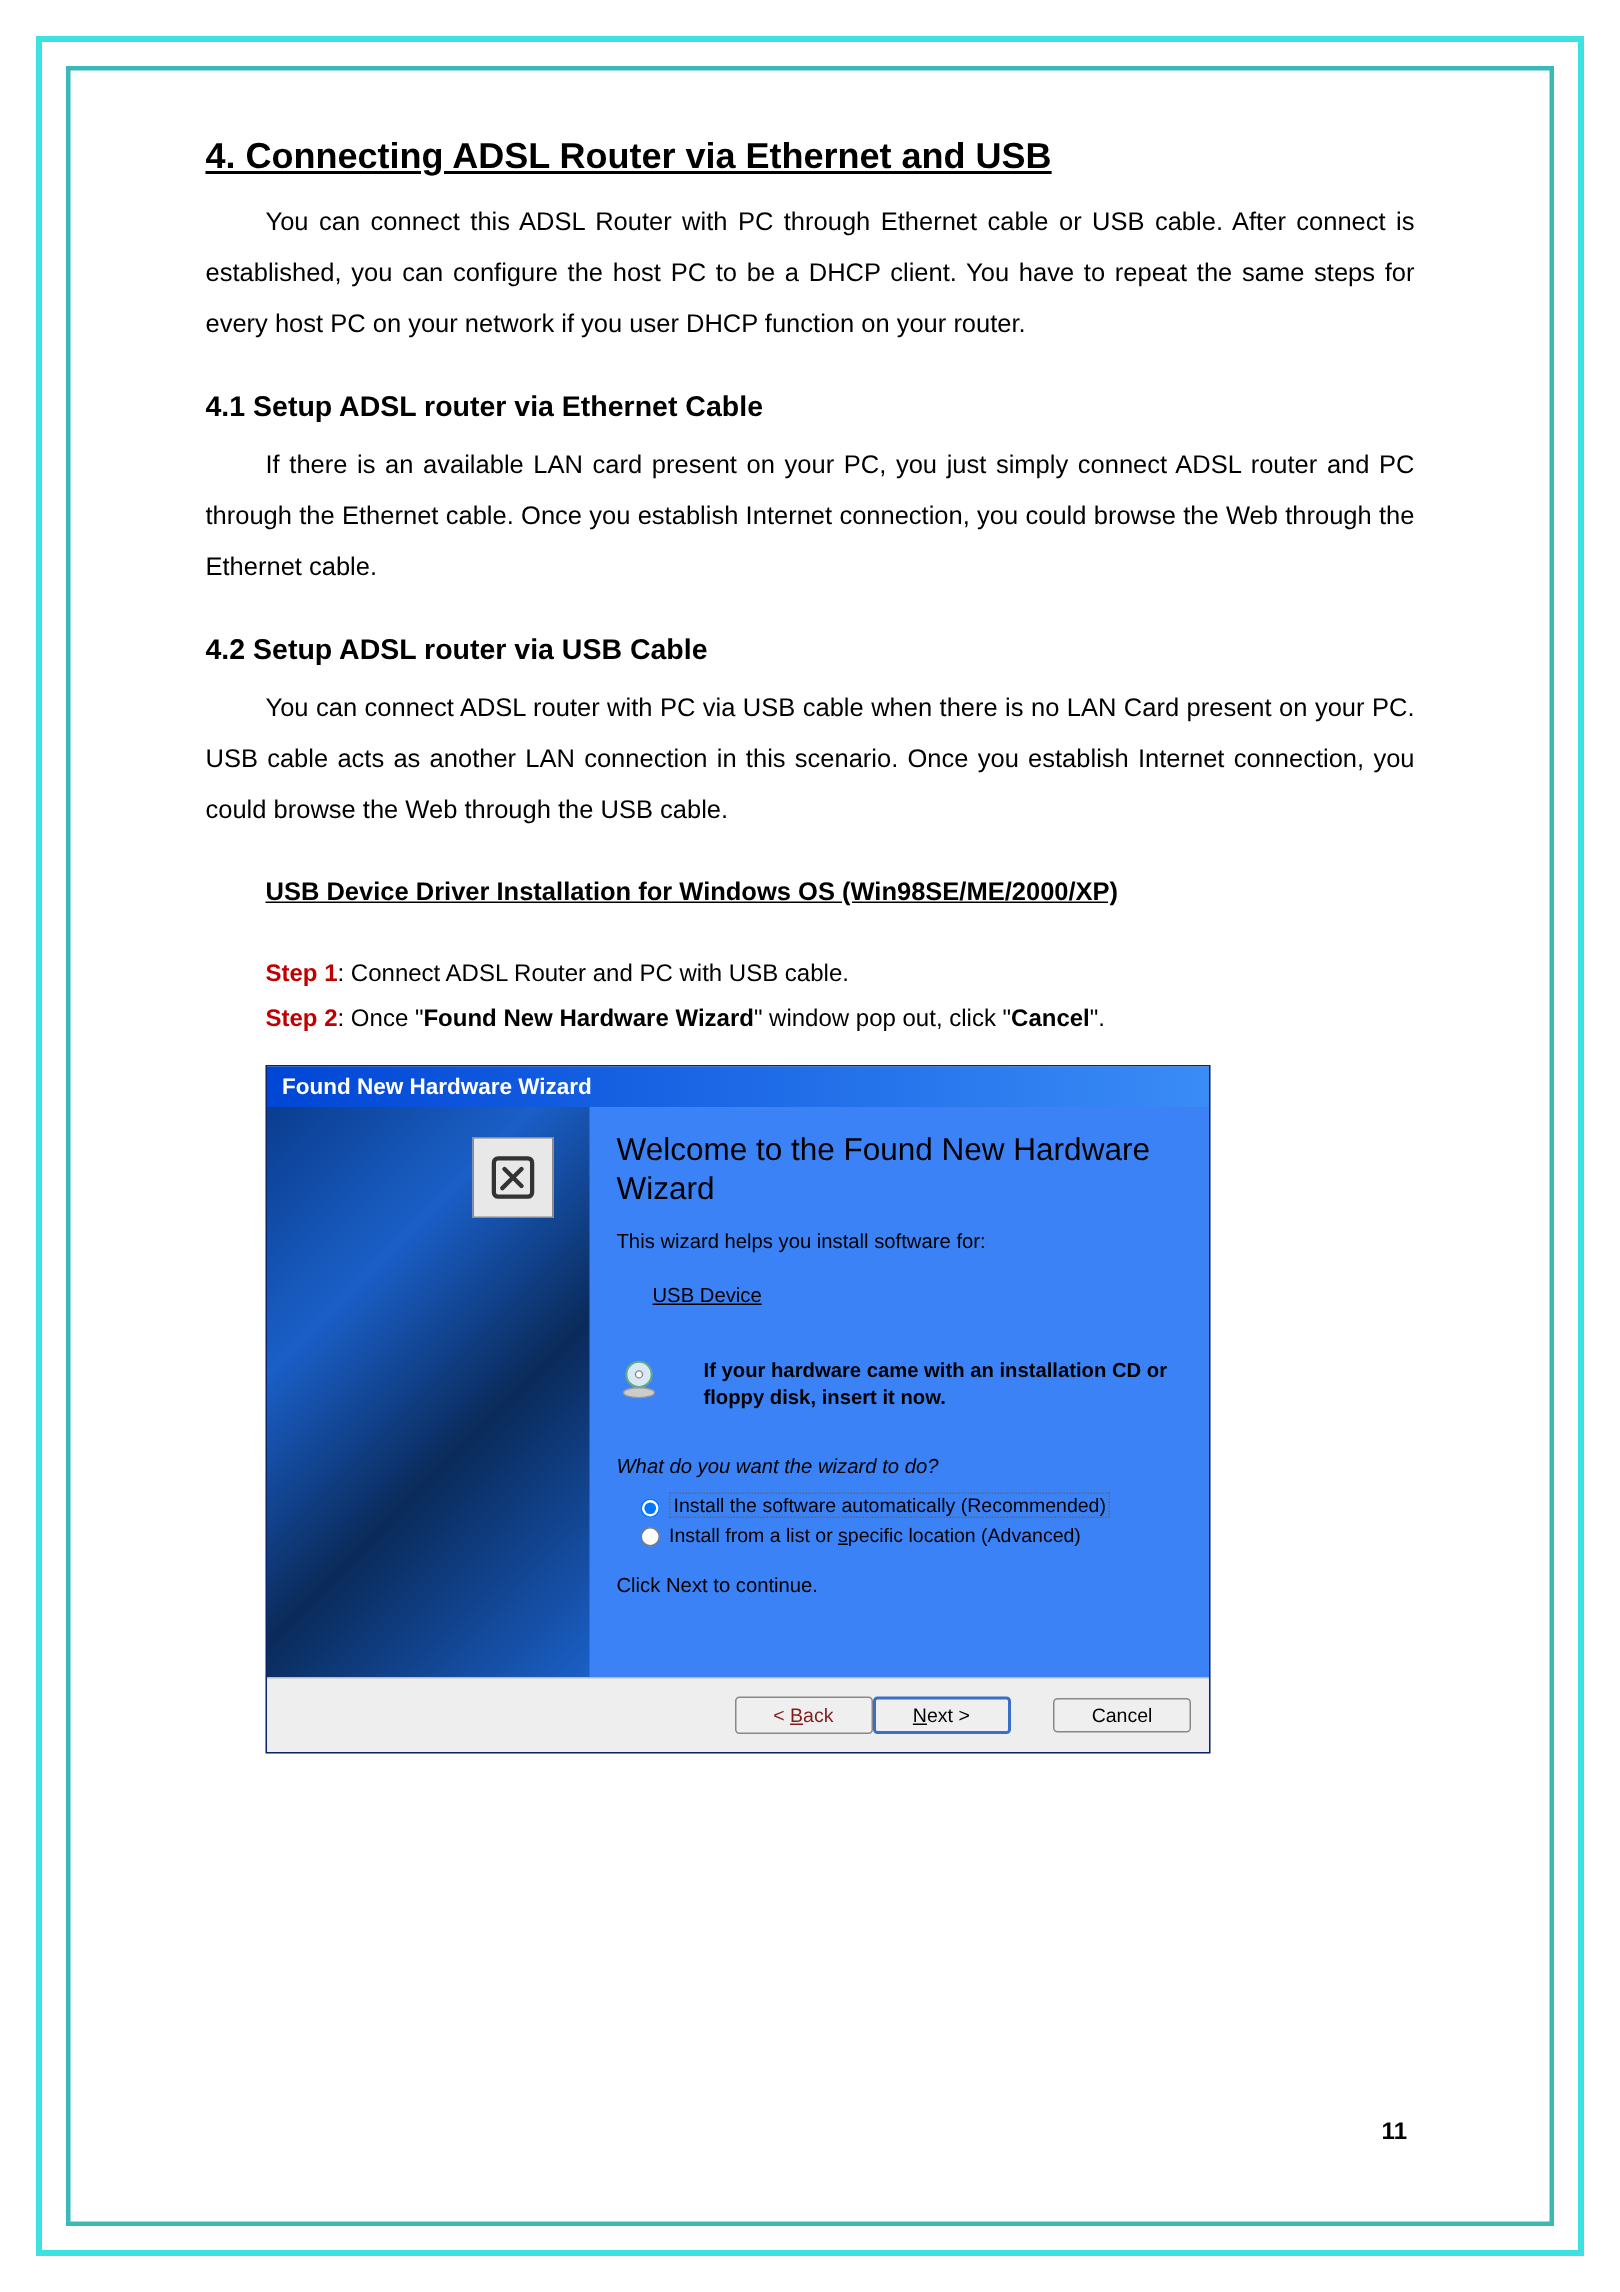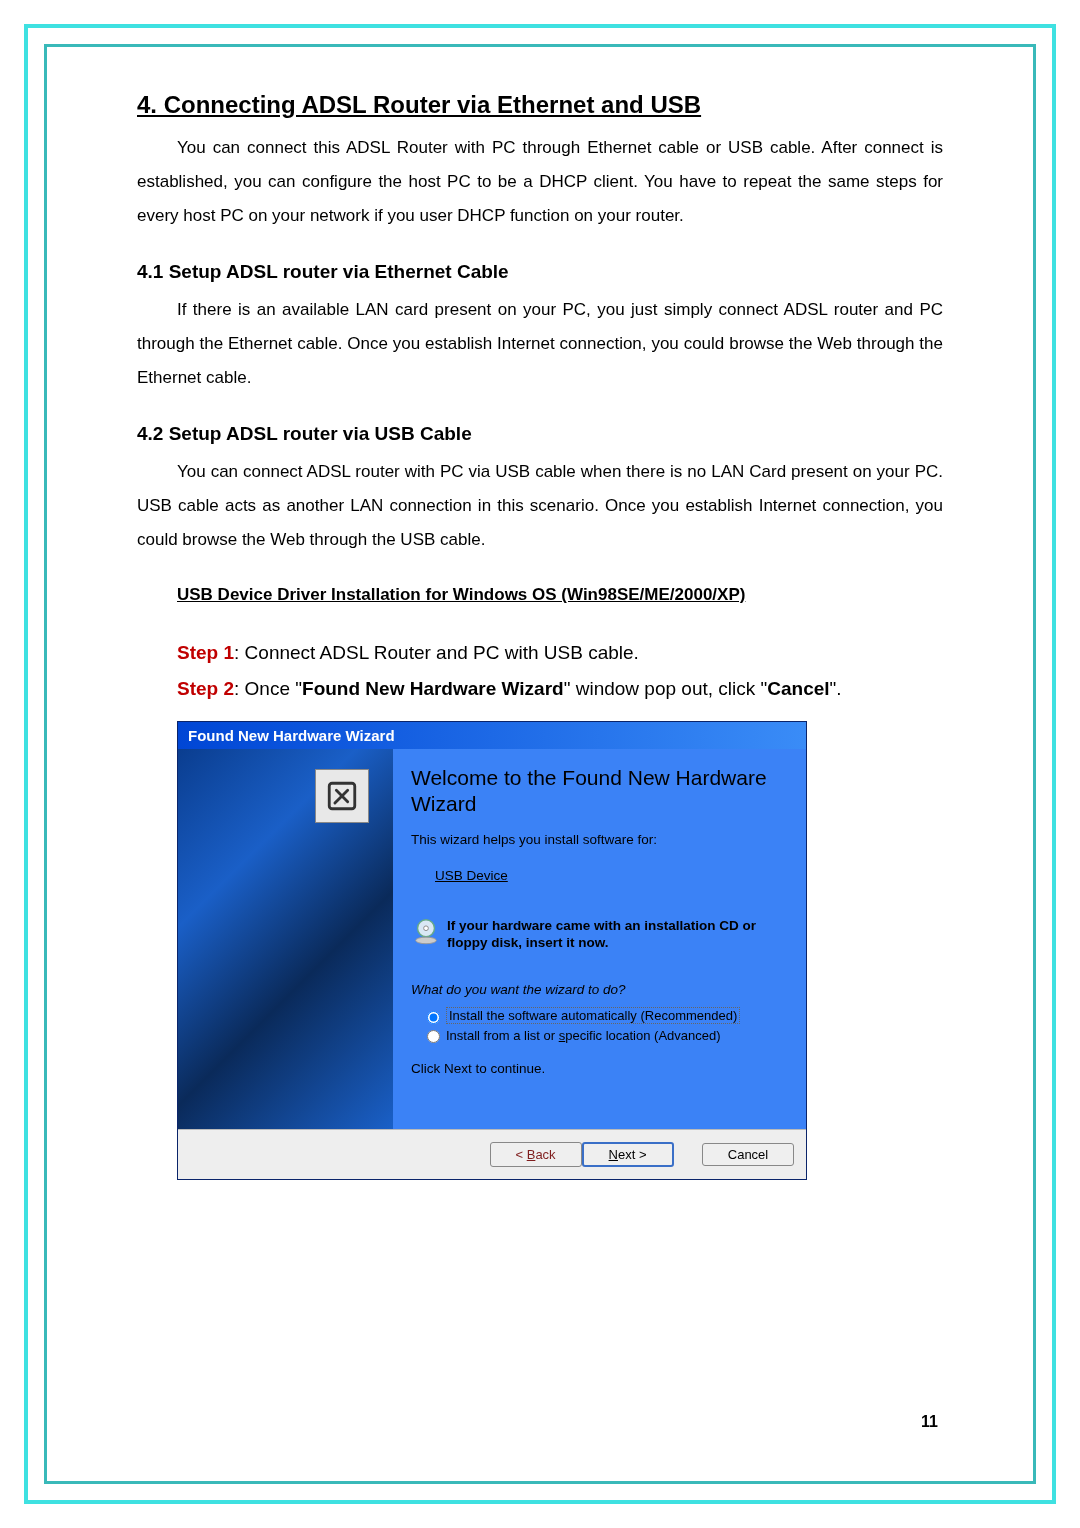--- a/index.html
+++ b/index.html
@@ -55,21 +55,21 @@
     text-indent: 40px;
   }
   .usb-heading {
     font-size: 17px;
     font-weight: bold;
     text-decoration: underline;
     margin: 4px 0 30px 40px;
   }
   .steps {
     margin-left: 40px;
-    font-size: 19px;
+    font-size: 16px;
     line-height: 1.9;
   }
   .steps .step-label { color: #c00000; font-weight: bold; }
   .steps .bold { font-weight: bold; }
   .page-num {
     position: absolute;
     right: 95px;
     bottom: 50px;
     font-size: 16px;
     font-weight: bold;
@@ -124,21 +124,21 @@
     font-family: Tahoma, Arial, sans-serif;
     font-weight: normal;
     font-size: 21px;
     line-height: 1.25;
     margin-bottom: 14px;
   }
   .wizard-content .helps { margin-bottom: 21px; }
   .wizard-content .device { margin-left: 24px; margin-bottom: 34px; text-decoration: underline; }
   .cd-row { display: flex; align-items: flex-start; margin-bottom: 30px; }
   .cd-row .cd-icon { width: 36px; flex-shrink: 0; }
-  .cd-row .cd-text { font-weight: bold; font-size: 13.5px; line-height: 1.3; }
+  .cd-row .cd-text { font-weight: bold; font-size: 13.5px; line-height: 1.3; margin-left: 22px; }
   .what { margin-bottom: 10px; font-style: italic; }
   .opt { display: flex; align-items: flex-end; margin-left: 16px; margin-bottom: 4px; font-size: 13px; }
   .opt input[type=radio] { margin-right: 6px; }
   .opt .boxed { border: 1px dotted #666; padding: 0 2px; }
   .clicknext { margin-top: 18px; }
   .wizard-footer {
     border-top: 1px solid #bbb;
     padding: 12px;
     text-align: right;
     background: #eee;

